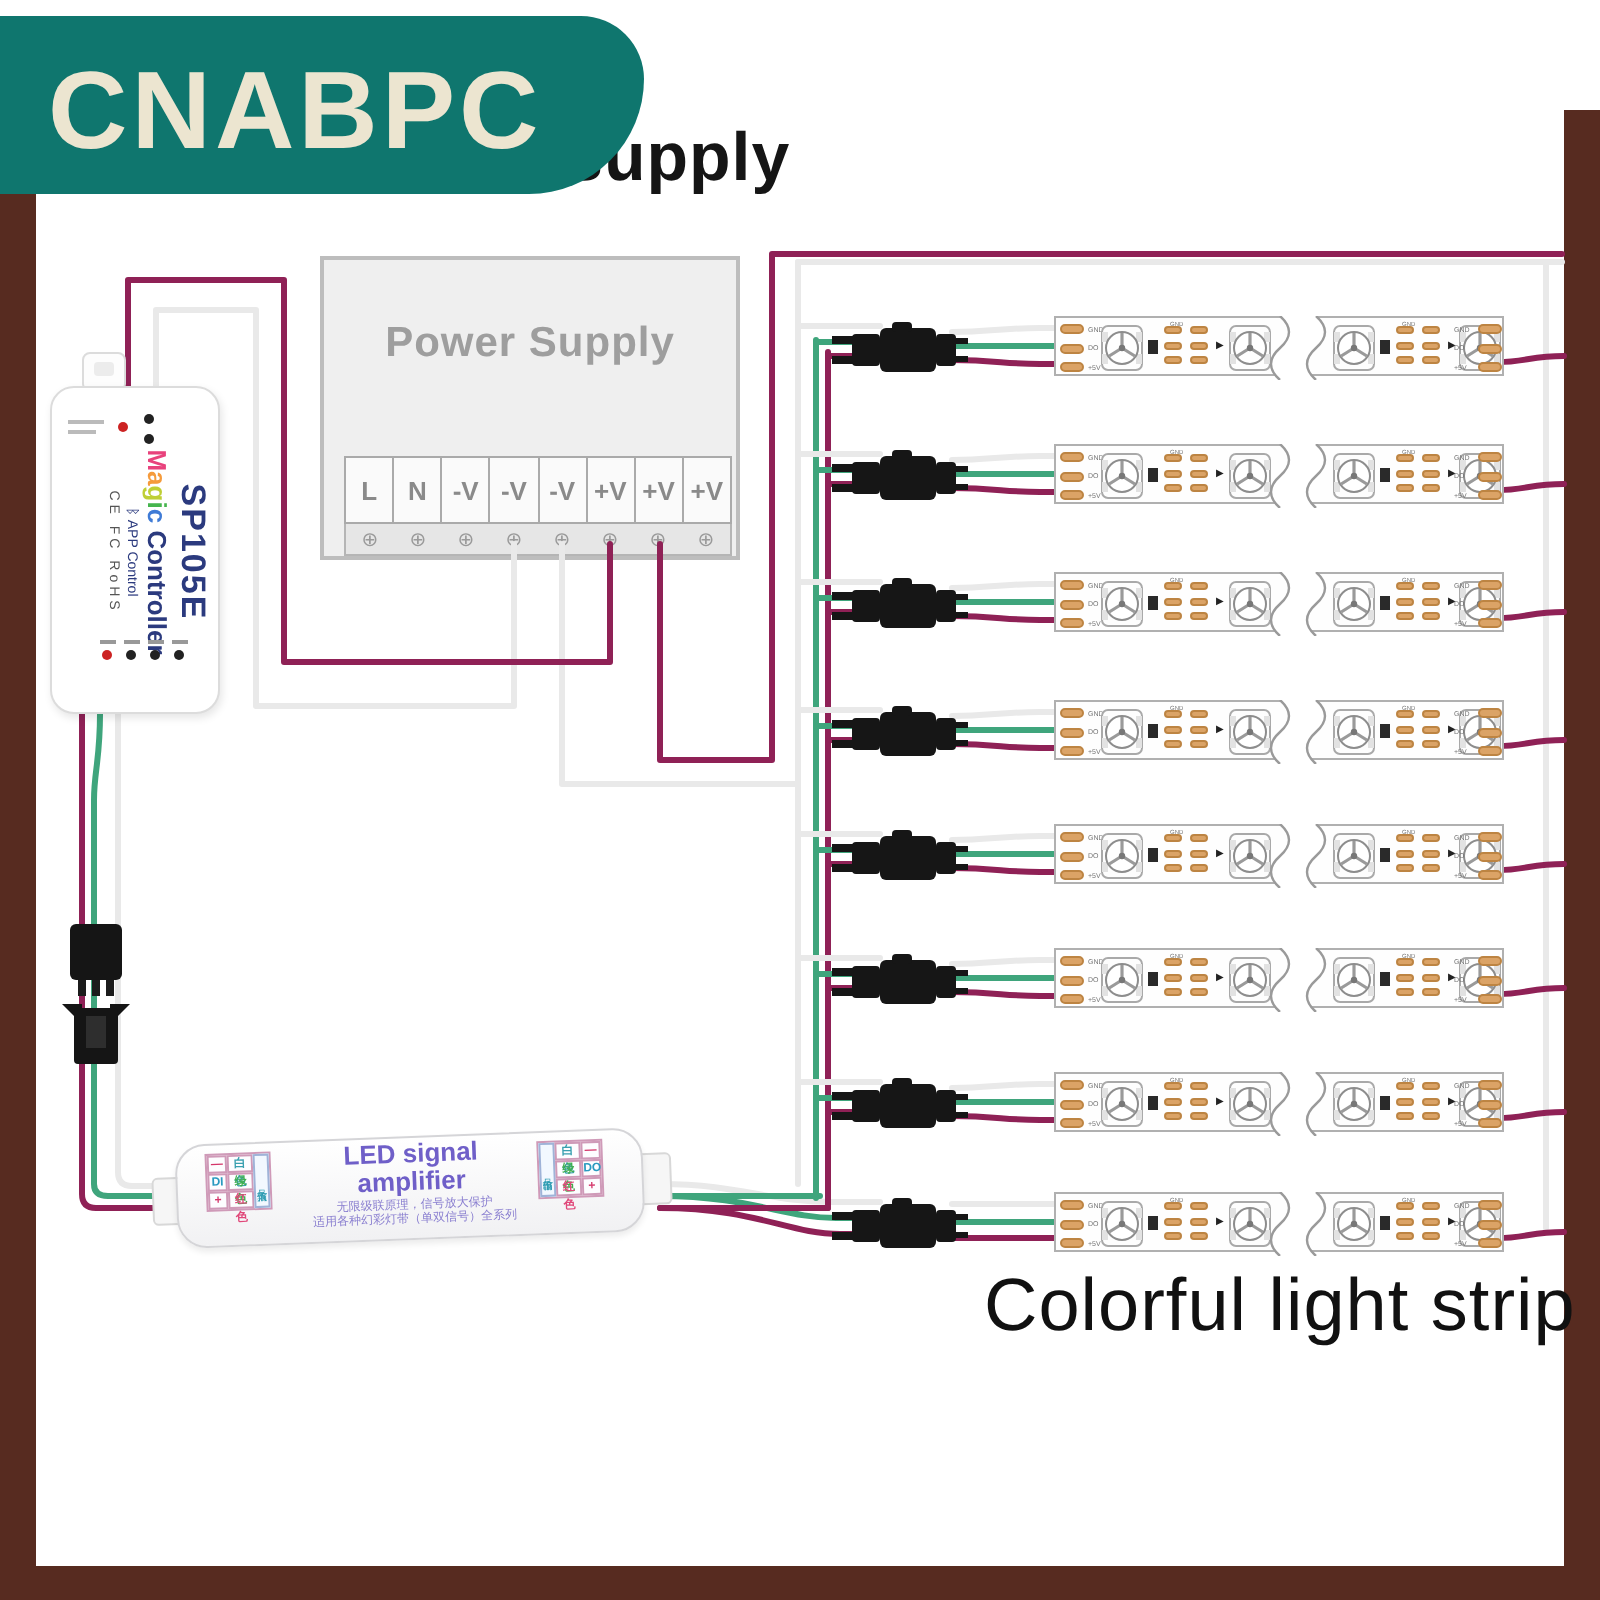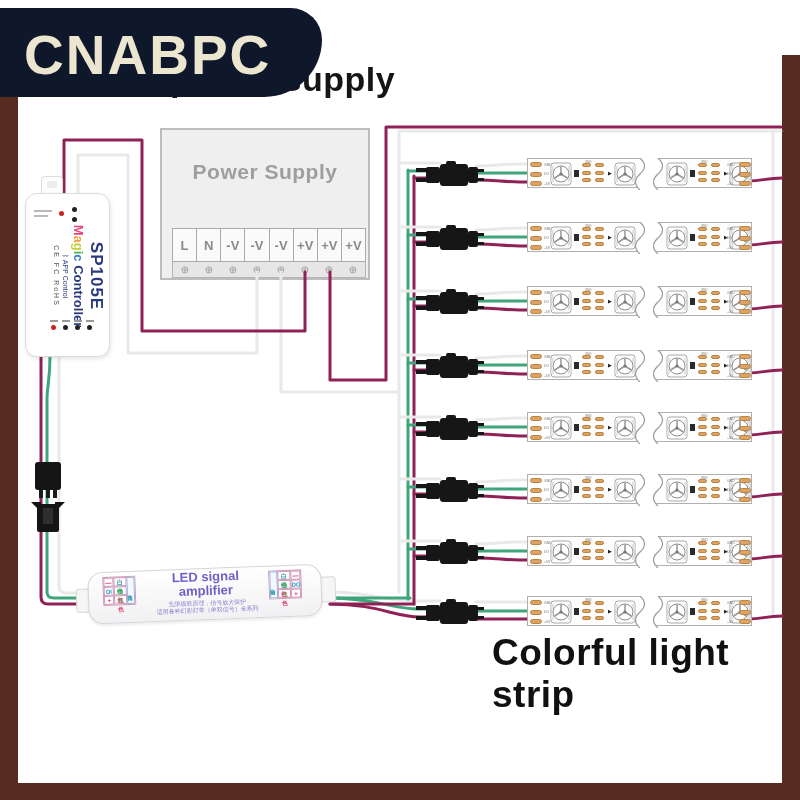--- a/index.html
+++ b/index.html
@@ -8,21 +8,21 @@
          font-family:"Liberation Sans", sans-serif; }
 
   
   .band { position:absolute; background:#572b20; }
   #band-left   { left:0; top:95px;  width:18px;  height:705px; }
   #band-right  { left:782px; top:55px; width:18px; height:745px; }
   #band-bottom { left:0; top:783px; width:800px; height:17px; }
 
   
   #logo-box { position:absolute; left:0; top:8px; width:322px; height:89px;
-              background:#0f172a; border-radius:0 34px 62px 0; z-index:30; }
+              background:#0f766e; border-radius:0 34px 62px 0; z-index:30; }
   #logo-text { position:absolute; left:24px; top:15px; font-size:55px; font-weight:bold;
                letter-spacing:2px; color:#ece5d0; }
   #top-label { position:absolute; left:170px; top:60px; font-size:34px; font-weight:600;
                color:#151515; z-index:20; letter-spacing:0.5px; }
 
   
   #psu { position:absolute; left:160px; top:128px; width:210px; height:152px;
          background:#efefef; border:2px solid #bdbdbd; z-index:5; }
   #psu-title { position:absolute; left:0; top:28px; width:100%; text-align:center;
                color:#9e9e9e; font-size:21px; font-weight:600; line-height:27px; letter-spacing:0.5px; }
@@ -93,21 +93,21 @@
   .amp-table { position:absolute; top:9px; display:flex; border:1px solid #cf9ab8; background:#fdfdff; }
   #amp-table-l { left:27px; } #amp-table-r { left:193px; }
   .at-col { display:flex; flex-direction:column; }
   .at-cell { width:13px; height:9px; font-size:6px; line-height:9px; text-align:center;
              border:0.5px solid #cf9ab8; font-weight:bold; }
   .at-sym { width:10px; }
   .at-side { width:8px; height:27px; border:0.5px solid #9fb3d8; font-size:5px; color:#2a9ab0;
              writing-mode:vertical-rl; text-align:center; line-height:8px; background:#f2f8ff; }
 
   
-  #strip-caption { position:absolute; left:492px; top:632px; font-size:37px; font-weight:bold;
+  #strip-caption { position:absolute; left:492px; top:632px; font-size:37px; font-weight:normal;
                    color:#111; z-index:20; letter-spacing:0.5px; }
 </style>
 </head>
 <body>
 
 <div class="band" id="band-left"></div>
 <div class="band" id="band-right"></div>
 <div class="band" id="band-bottom"></div>
 
 <div id="top-label">power supply</div>

